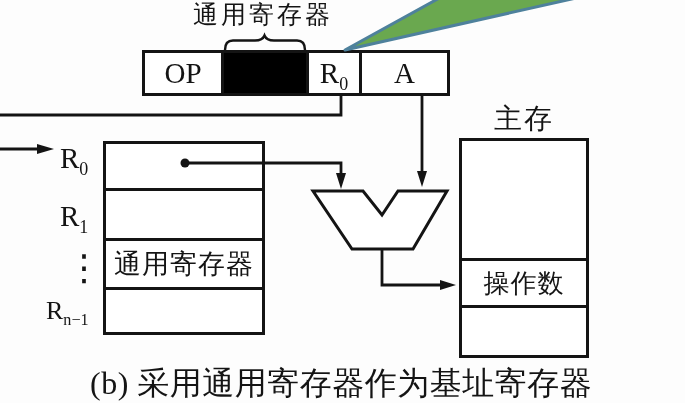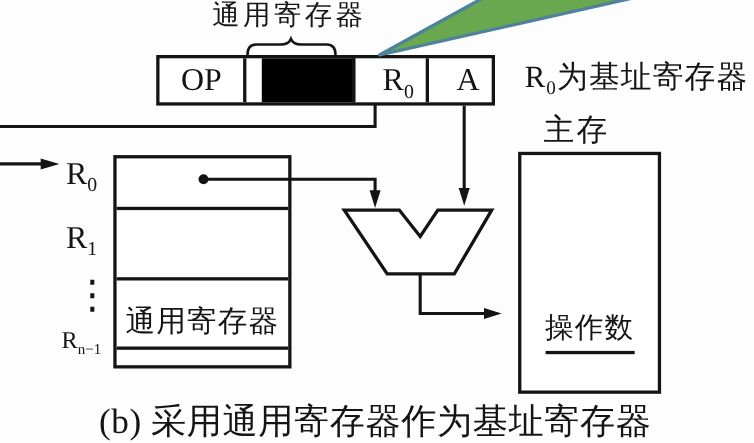--- a/index.html
+++ b/index.html
@@ -1,21 +1,21 @@
 <!DOCTYPE html>
 <html><head>
 <meta charset="utf-8">
 <style>
   html,body { margin:0; padding:0; background:#ffffff; }
   .canvas {
     position:relative; width:685px; height:403px; overflow:hidden;
     background:#fdfdfd; color:#141414;
     font-family:"Liberation Serif","DejaVu Serif",serif;
   }
-  .abs { position:absolute;gap:14px; }
+  .abs { position:absolute; }
 
   
   .ibox { left:142px; top:50px; width:308px; height:46px;
     border:3px solid #141414; box-sizing:border-box; display:flex; background:#fff; }
   .icell { border-right:3px solid #141414; display:flex; align-items:center;
     justify-content:center; font-size:29px; line-height:1; }
   .icell-op { width:76px; }
   .icell-black { width:82px; background:#000; }
   .icell-r0 { width:50px; }
   .icell-a { flex:1; border-right:none; }
@@ -24,37 +24,37 @@
   .regbox { left:103px; top:141px; width:162px; height:194px;
     border:3px solid #141414; box-sizing:border-box; background:#fff;
     display:flex; flex-direction:column; }
   .rrow { box-sizing:border-box; border-bottom:3px solid #141414;
     display:flex; align-items:center; justify-content:center; }
   .rrow1 { height:47px; } .rrow2 { height:50px; }
   .rrow3 { height:49px; font-size:27px; letter-spacing:1px; }
   .rrow4 { flex:1; border-bottom:none; }
 
   
-  .membox { left:471px; top:138px; width:130px; height:220px;
+  .membox { left:459px; top:138px; width:130px; height:220px;
     border:3px solid #141414; box-sizing:border-box; background:#fff;
-    display:flex; flex-direction:column;align-items:center; }
+    display:flex; flex-direction:column; }
   .mrow { box-sizing:border-box; display:flex; align-items:center; justify-content:center; }
   .mrow1 { height:120px; border-bottom:3px solid #141414; }
   .mrow2 { height:47px; border-bottom:3px solid #141414; font-size:26px; letter-spacing:1px; }
   .mrow3 { flex:1; }
 
   
   .lbl { position:absolute; line-height:1.15; white-space:nowrap; }
   .brace-lbl { left:263px; top:1px; transform:translateX(-50%); font-size:25px; letter-spacing:3px; }
   .note-lbl  { left:477px; top:55px; font-size:28px; letter-spacing:1px; }
   .mem-title { left:524px; top:103px; transform:translateX(-50%); font-size:28px; letter-spacing:2px; }
   .reg-r0 { left:60px; top:142px; font-size:29px; }
   .reg-r1 { left:60px; top:200px; font-size:29px; }
   .reg-dots { left:66px; top:250px; font-size:36px; line-height:1; }
-  .reg-rn { left:56px; top:296px; font-size:22px; }
+  .reg-rn { left:46px; top:296px; font-size:26px; }
   .alu-lbl { left:384px; top:220px; transform:translateX(-50%); font-size:20px; letter-spacing:1px; color:#2b2b2b; }
   .caption { left:90px; top:365px; font-size:32px; letter-spacing:0.5px;text-align:center; }
 
   sub { font-size:0.62em; line-height:0; }
 
   svg.overlay { position:absolute; left:0; top:0; width:685px; height:403px; z-index:5; pointer-events:none; }
 </style>
 </head>
 <body>
 
@@ -77,21 +77,20 @@
   </div>
 
   <div class="abs membox">
     <div class="mrow mrow1"></div>
     <div class="mrow mrow2">操作数</div>
     <div class="mrow mrow3"></div>
   </div>
 
   <div class="lbl brace-lbl">通用寄存器</div>
 
-  <div class="lbl note-lbl"><span>R</span><sub>0</sub><span>为基址寄存器</span></div>
 
   <div class="lbl mem-title">主存</div>
 
   <div class="lbl reg-r0"><span>R</span><sub>0</sub></div>
   <div class="lbl reg-r1"><span>R</span><sub>1</sub></div>
   <div class="lbl reg-dots">⋮</div>
   <div class="lbl reg-rn"><span>R</span><sub>n−1</sub></div>
 
   <div class="lbl alu-lbl">ALU</div>
 

